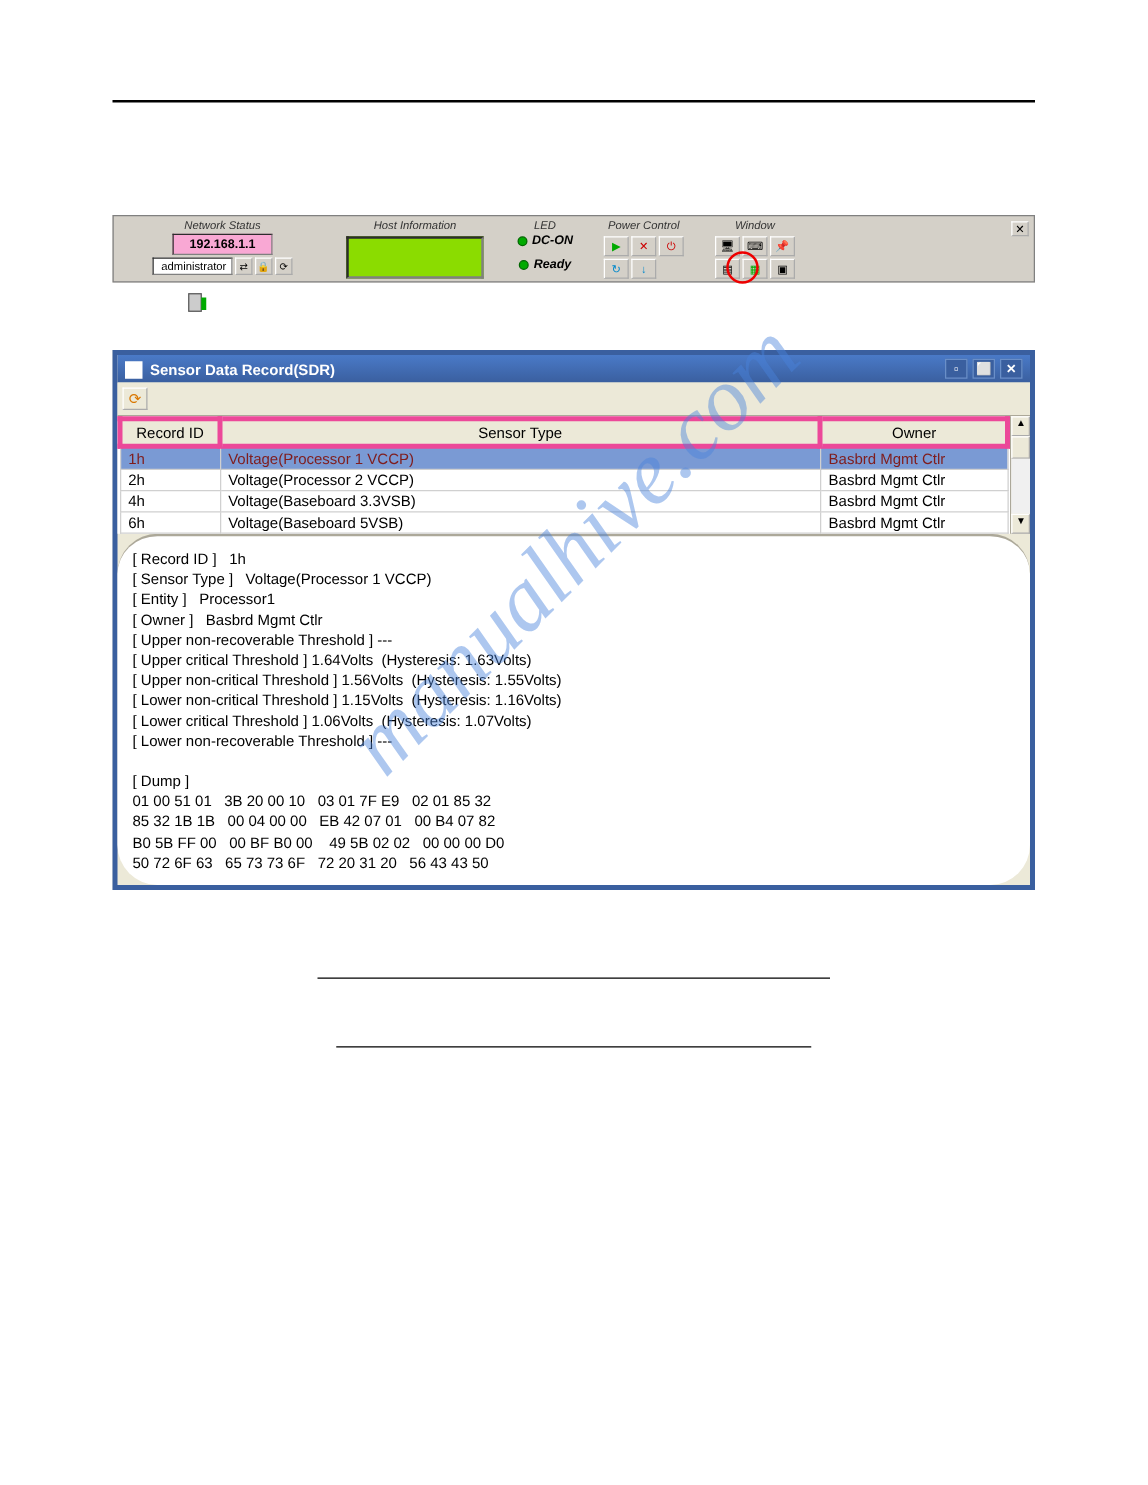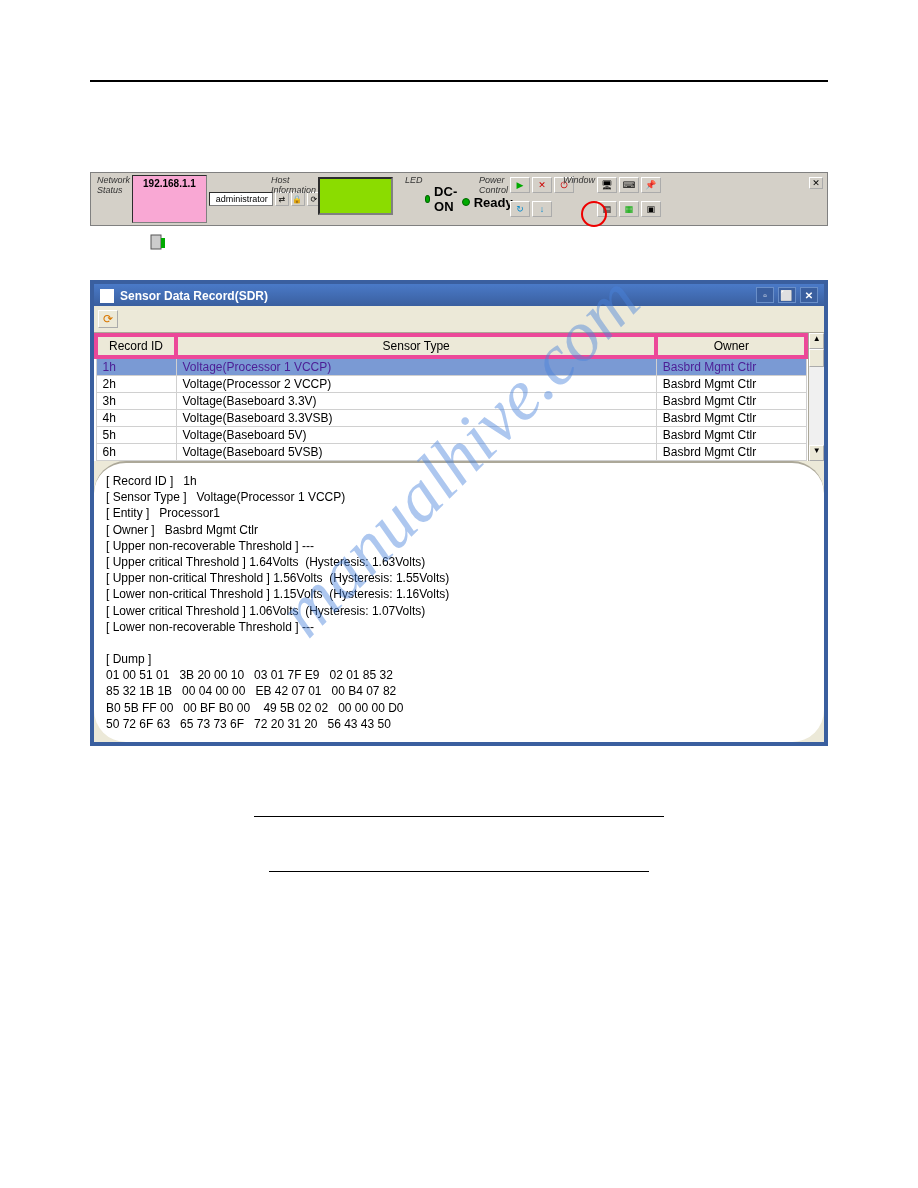--- a/index.html
+++ b/index.html
@@ -25,24 +25,25 @@
     display: flex;
     align-items: stretch;
     padding: 2px;
     gap: 4px;
     font-size: 9px;
     height: 54px;
     position: relative;
   }
   .tb-section {
     display: flex;
-    flex-direction: row;
+    flex-direction: column;
     gap: 2px;
     padding: 0 4px;
     position: relative;
+    align-items: center;
   }
   .tb-label {
     font-style: italic;
     font-size: 9px;
     color: #333;
   }
   .ip-box {
     background: #f9a8d4;
     border: 1px inset #808080;
     padding: 2px 10px;
@@ -78,22 +79,23 @@
     background: #8bdc00;
     border: 2px inset #808080;
     width: 110px;
     height: 38px;
     margin-top: 2px;
   }
   .led-row {
     display: flex;
     align-items: center;
     gap: 4px;
-    font-size: 13px;
+    font-size: 10px;
     font-weight: bold;
+    font-style: italic;
   }
   .led-dot {
     width: 8px;
     height: 8px;
     border-radius: 50%;
     background: #0a0;
     border: 1px solid #060;
   }
   .btn-grid {
     display: grid;
@@ -216,21 +218,21 @@
     font-weight: normal;
     text-align: center;
   }
   .sdr-table td {
     border: 1px solid #d0d0d0;
     padding: 1px 6px;
     background: #fff;
   }
   .sdr-table tr.selected td {
     background: #7a9ad4;
-    color: #4c1d95;
+    color: #7f1d1d;
   }
   .col-id { width: 80px; }
   .col-type { }
   .col-owner { width: 150px; }
   .scroll-col {
     width: 16px;
     background: #ece9d8;
     border-left: 1px solid #aca899;
     display: flex;
     flex-direction: column;
@@ -395,32 +397,22 @@
               <td>1h</td>
               <td>Voltage(Processor 1 VCCP)</td>
               <td>Basbrd Mgmt Ctlr</td>
             </tr>
             <tr>
               <td>2h</td>
               <td>Voltage(Processor 2 VCCP)</td>
               <td>Basbrd Mgmt Ctlr</td>
             </tr>
             <tr>
-              <td>3h</td>
-              <td>Voltage(Baseboard 3.3V)</td>
-              <td>Basbrd Mgmt Ctlr</td>
-            </tr>
-            <tr>
               <td>4h</td>
               <td>Voltage(Baseboard 3.3VSB)</td>
-              <td>Basbrd Mgmt Ctlr</td>
-            </tr>
-            <tr>
-              <td>5h</td>
-              <td>Voltage(Baseboard 5V)</td>
               <td>Basbrd Mgmt Ctlr</td>
             </tr>
             <tr>
               <td>6h</td>
               <td>Voltage(Baseboard 5VSB)</td>
               <td>Basbrd Mgmt Ctlr</td>
             </tr>
           </tbody>
       </table>
       <div class="scroll-col">

